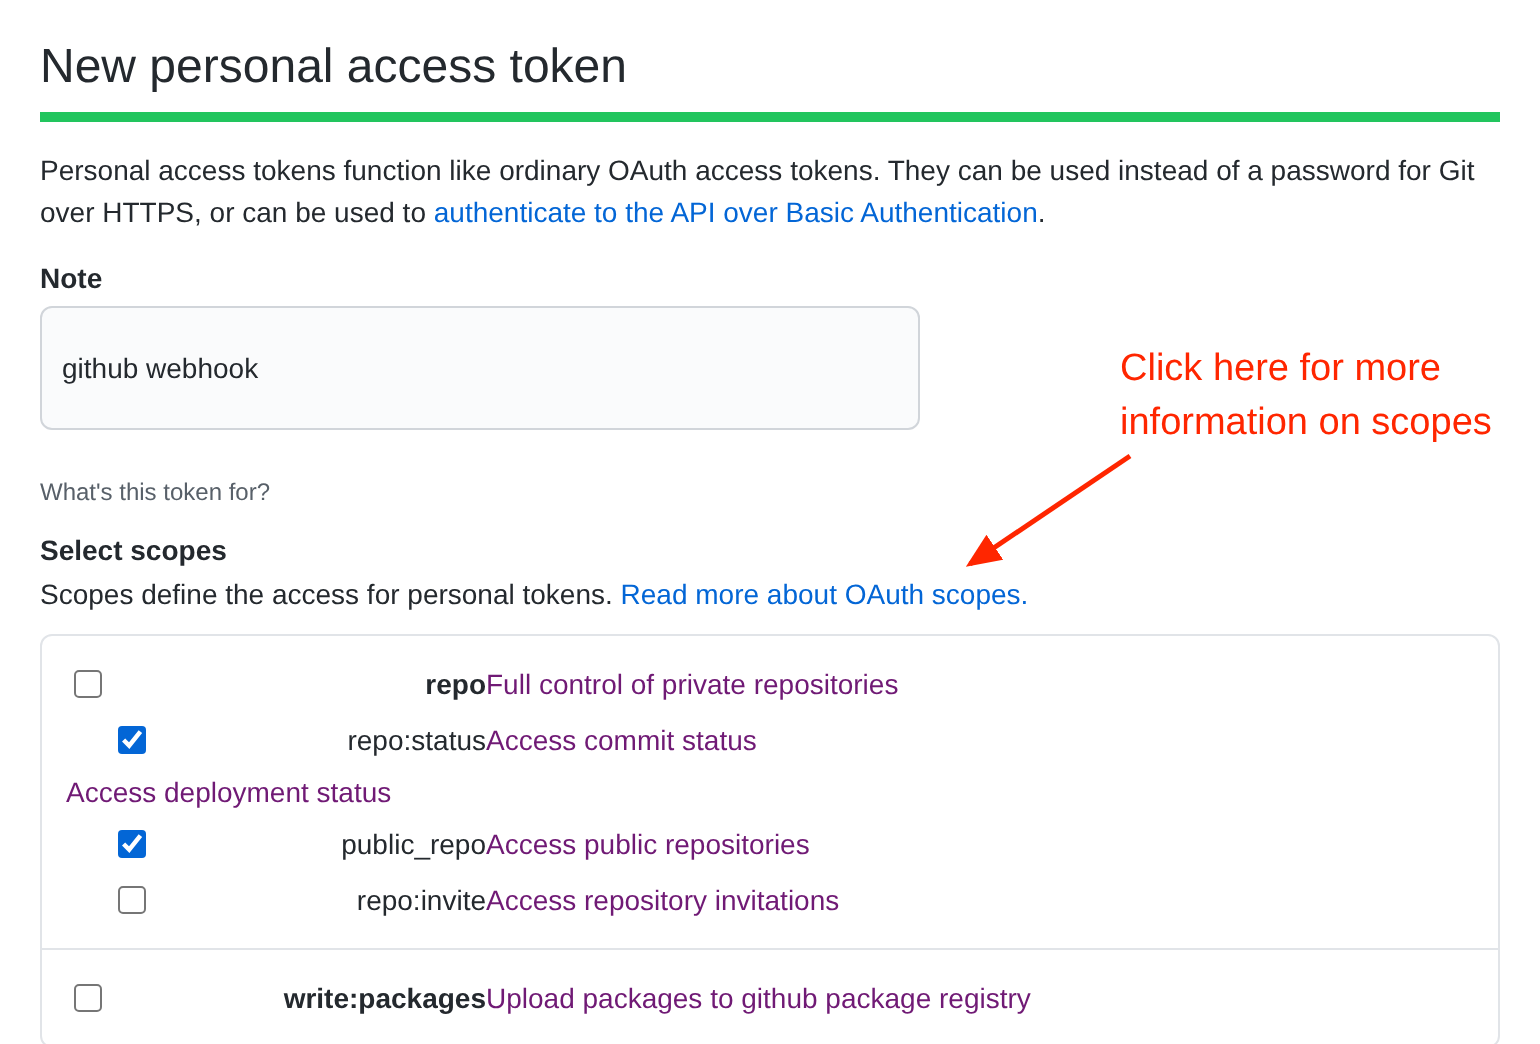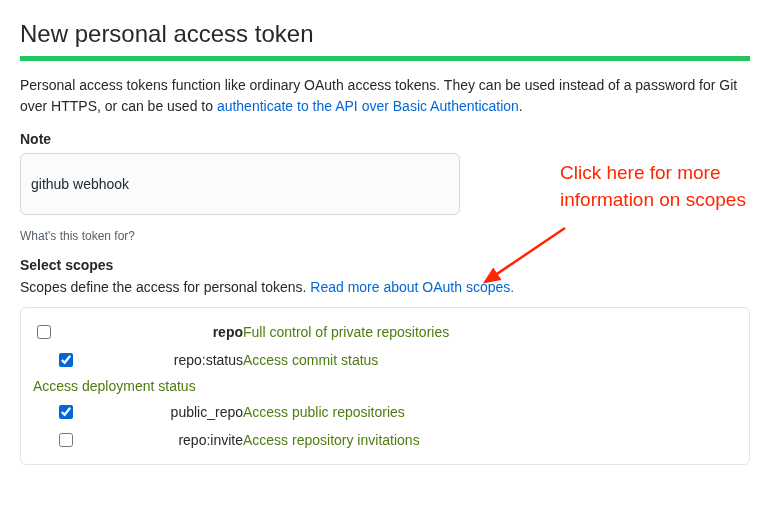--- a/index.html
+++ b/index.html
@@ -32,21 +32,21 @@
     padding: 22px 10px;
     font-size: 14px;
     border: 1px solid #d1d5da;
     border-radius: 6px;
     background: #fafbfc;
     color: #24292e;
   }
   .hint {
     font-size: 12px;
     color: #586069;
-    margin-top: 14px;
+    margin-top: 24px;
   }
   .scopes-desc {
     margin: 6px 0 12px 0;
   }
   .scopes-box {
     border: 1px solid #e1e4e8;
     border-radius: 6px;
   }
   .scope-group {
     border-bottom: 1px solid #e1e4e8;
@@ -63,25 +63,25 @@
     display: flex;
     align-items: center;
     justify-content: space-between;
   }
   .scope-col1.child { padding-left: 22px; }
   .scope-col1 input[type="checkbox"] {
     margin-right: 8px;
   }
   .scope-name { font-weight: 400; }
   .scope-name.bold { font-weight: 600; }
-  .scope-desc { color: #4d7c0f; }
+  .scope-desc { color: #701a75; }
   .annotation {
     position: absolute;
     left: 540px;
-    top: 140px;
+    top: 152px;
     color: #ff2600;
     font-size: 19px;
     font-family: Helvetica, Arial, sans-serif;
     line-height: 1.4;
     width: 200px;
   }
   .arrow-svg {
     position: absolute;
     left: 450px;
     top: 200px;
@@ -143,20 +143,29 @@
       </div>
       <div class="scope-row">
         <div class="scope-col1 child">
           <input type="checkbox" style="">
           <span class="scope-name">repo:invite</span>
         </div>
         <div class="scope-desc">Access repository invitations</div>
       </div>
     </div>
 
+    <div class="scope-group">
+      <div class="scope-row">
+        <div class="scope-col1">
+          <input type="checkbox" style="">
+          <span class="scope-name bold">write:packages</span>
+        </div>
+        <div class="scope-desc">Upload packages to github package registry</div>
+      </div>
+    </div>
 
   </div>
 
   <div class="annotation">Click here for more information on scopes</div>
 
   <svg class="arrow-svg" width="110" height="75">
     <defs>
       <marker id="arrowhead" markerWidth="8" markerHeight="8" refX="6" refY="3" orient="auto">
         <polygon points="0 0, 7 3, 0 6" fill="#ff2600"></polygon>
       </marker>

